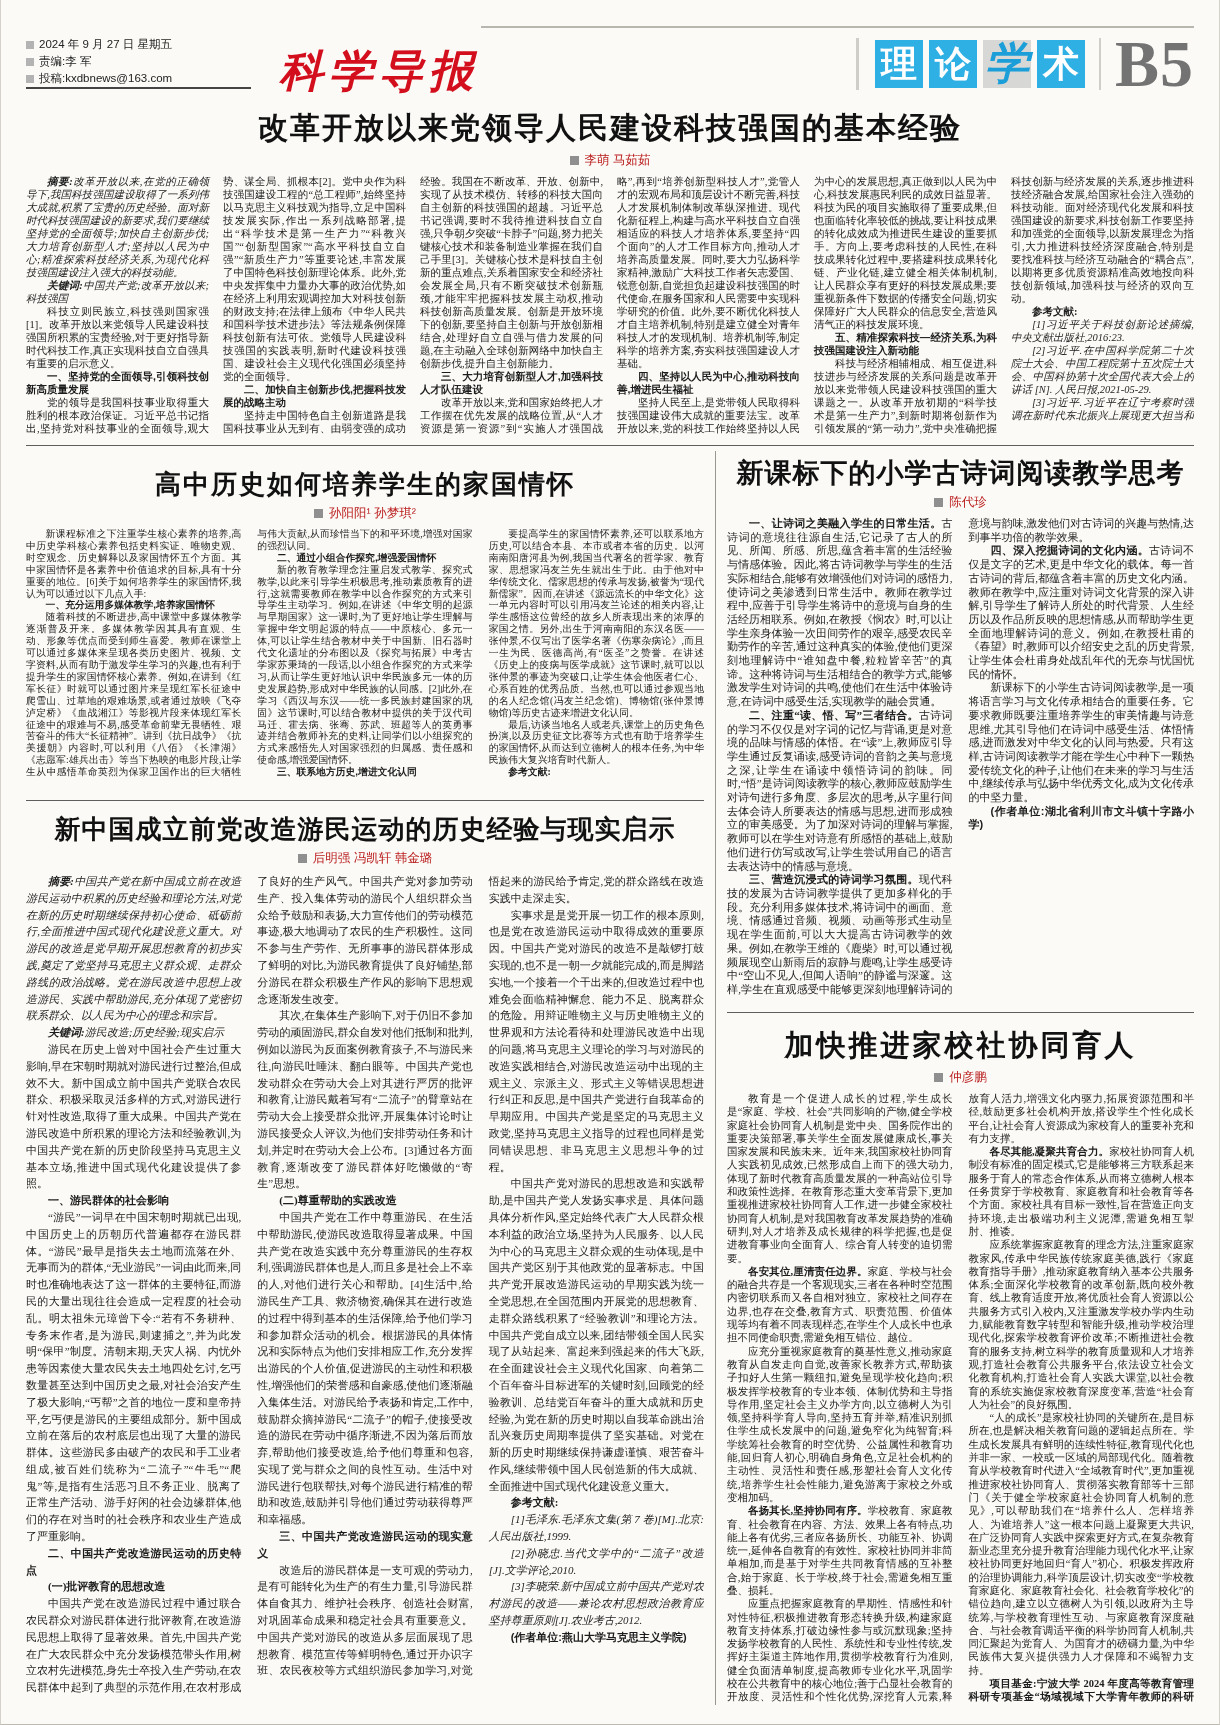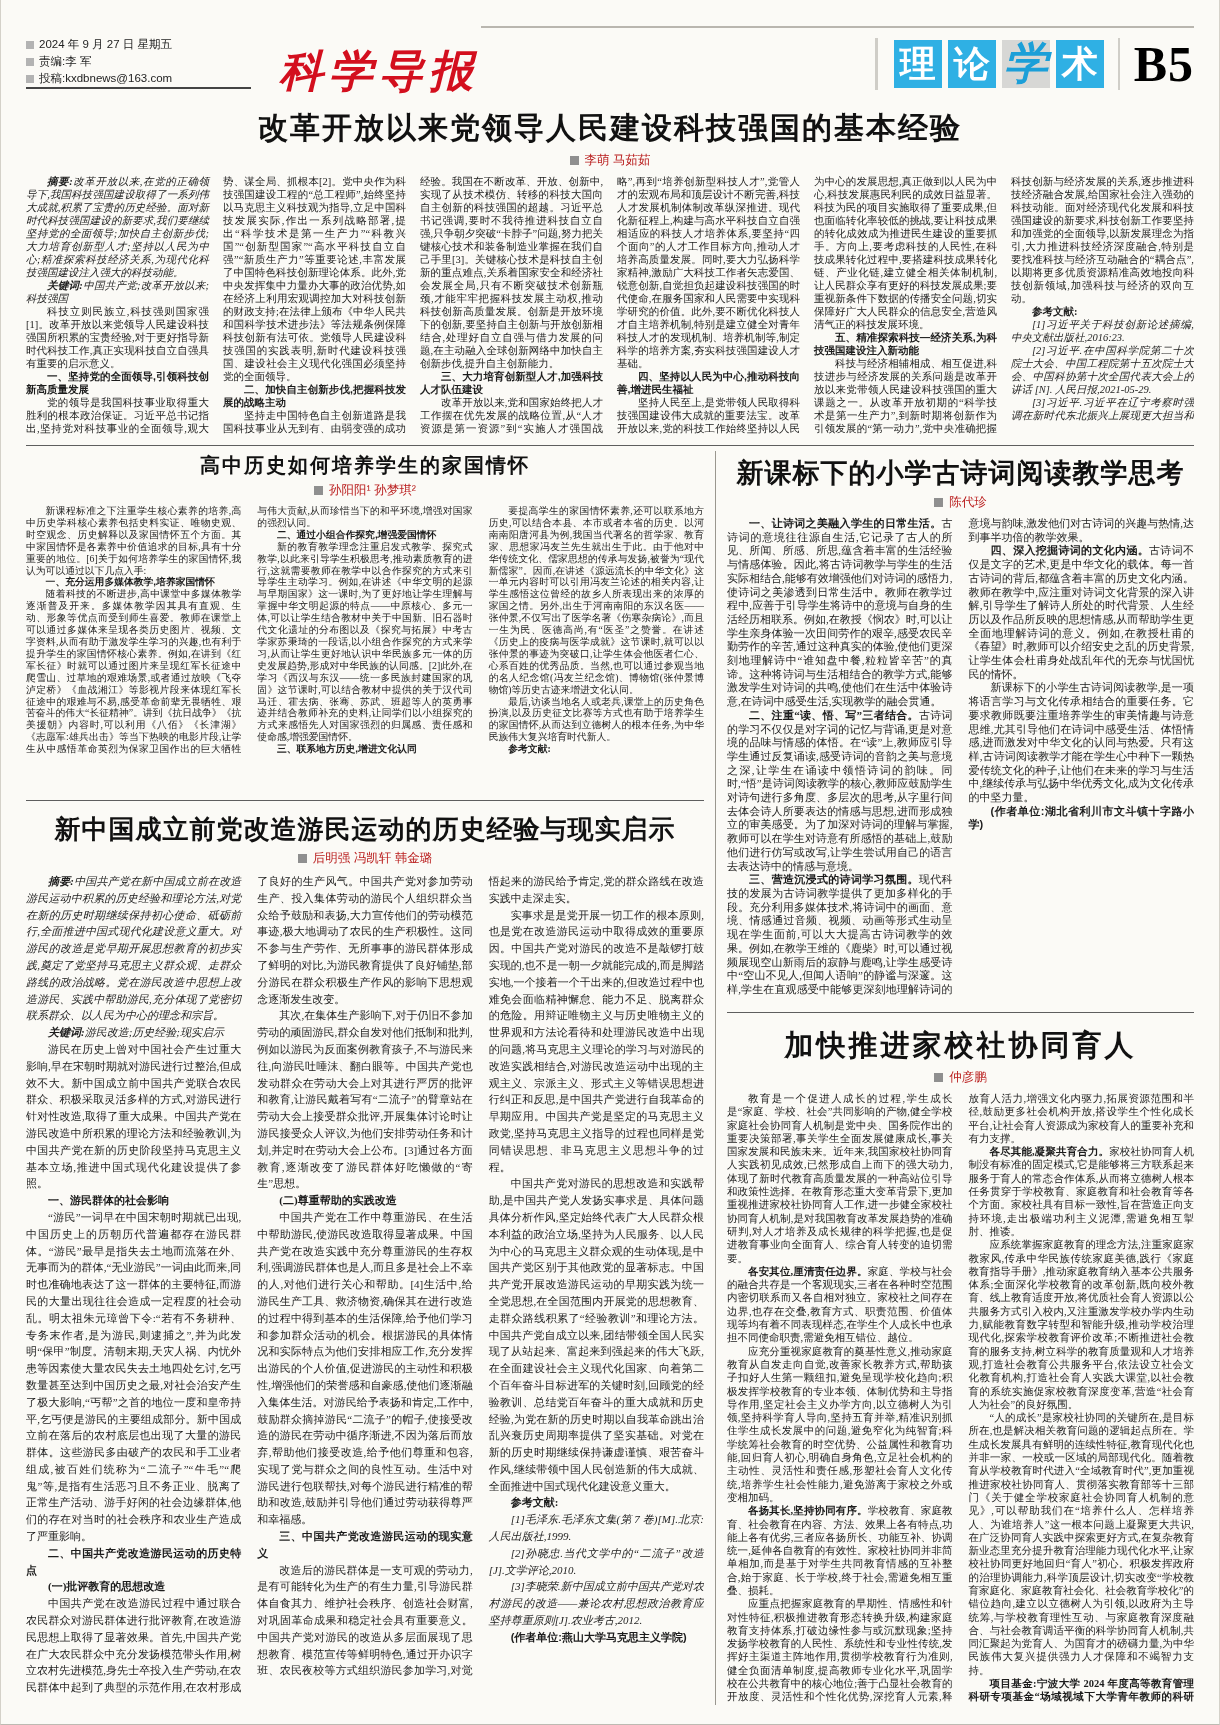--- a/index.html
+++ b/index.html
@@ -11,21 +11,21 @@
   .meta{width:225px;padding-top:12px;border-bottom:2px solid #444;font-family:"Liberation Sans",sans-serif;font-size:11.5px;line-height:17px;color:#222;}
   .meta-row{display:flex;align-items:center;gap:5px;white-space:nowrap;}
   .sq{display:inline-block;width:8px;height:8px;background:#b3b3b3;flex:0 0 auto;}
   .masthead{font-size:44px;font-weight:700;font-style:italic;color:#d30f1e;letter-spacing:6px;padding:18px 0 0 28px;font-family:"Liberation Serif",serif;white-space:nowrap;}
   .hdr-spacer{flex:1;}
   .banner{position:relative;display:flex;align-items:center;gap:6px;padding-top:14px;}
   .banner-bar{width:3px;height:52px;background:#cfcdc7;margin-right:10px;}
   .tile{width:48px;height:48px;background:#2fb0e4;color:#fff;font-family:"Liberation Sans",sans-serif;font-weight:700;font-size:36px;line-height:48px;text-align:center;}
   .tile.alt{background:#d7d7d5;color:#1c9fd8;font-style:italic;font-size:44px;font-family:"Liberation Serif",serif;}
   .banner-div{width:2px;height:52px;background:#d0cec8;margin:0 8px;}
-  .pageno{font-family:"Liberation Serif",serif;font-weight:700;font-size:50px;line-height:52px;letter-spacing:1px;color:#000000;}
+  .pageno{font-family:"Liberation Serif",serif;font-weight:700;font-size:66px;line-height:52px;letter-spacing:1px;color:#737373;}
   
   .a-title{text-align:center;font-family:"Liberation Sans",sans-serif;font-weight:700;color:#111;margin:0;}
   .a-byline{text-align:center;font-size:12.5px;color:#b91c1c;margin:3px 0 6px 0;font-family:"Liberation Sans",sans-serif;}
   .a-byline .sq{width:9px;height:9px;background:#8f8f8f;margin-right:6px;position:relative;top:1px;}
   .cols{text-align:justify;column-fill:auto;overflow:hidden;}
   .par{margin:0;text-indent:2em;word-break:break-all;}
   .par b{letter-spacing:0;}
   .abstract,.keywords,.ref{font-style:italic;}
   .subhead{font-weight:700;font-family:"Liberation Sans",sans-serif;}
   .subhead2{font-weight:700;}
@@ -37,21 +37,21 @@
   .art1{height:332px;overflow:hidden;}
   .art1 .a-title{font-size:30px;letter-spacing:2px;}
   .art1 .cols{height:266px;column-count:6;column-gap:14px;font-size:10.5px;line-height:13px;}
   
   .bwrap{display:flex;height:1254px;}
   .bleft{width:678px;display:flex;flex-direction:column;}
   .bright{flex:1;display:flex;flex-direction:column;}
   .vdiv{width:1px;background:#9a978f;margin:0 11px;}
   
   .art2{height:344px;overflow:hidden;}
-  .art2 .a-title{font-size:20px;letter-spacing:2px;margin-top:1px;}
+  .art2 .a-title{font-size:26px;letter-spacing:2px;margin-top:16px;}
   .art2 .cols{height:272px;column-count:3;column-gap:16px;font-size:9.8px;line-height:11.9px;}
   
   .art4{flex:1;overflow:hidden;}
   .art4 .a-title{font-size:26px;letter-spacing:1px;margin-top:6px;}
   .art4 .cols{height:838px;column-count:3;column-gap:16px;font-size:11px;line-height:16.8px;}
   
   .art3{height:556px;overflow:hidden;}
   .art3 .a-title{font-size:27px;letter-spacing:1px;margin-top:4px;}
   .art3 .cols{height:482px;column-count:2;column-gap:16px;font-size:11px;line-height:13.7px;}
   

